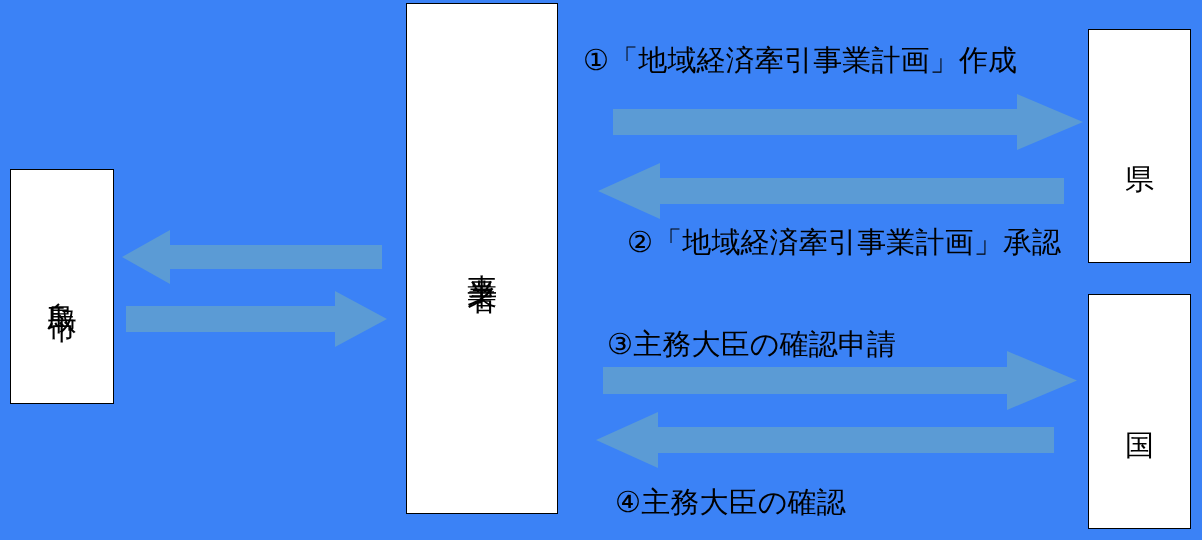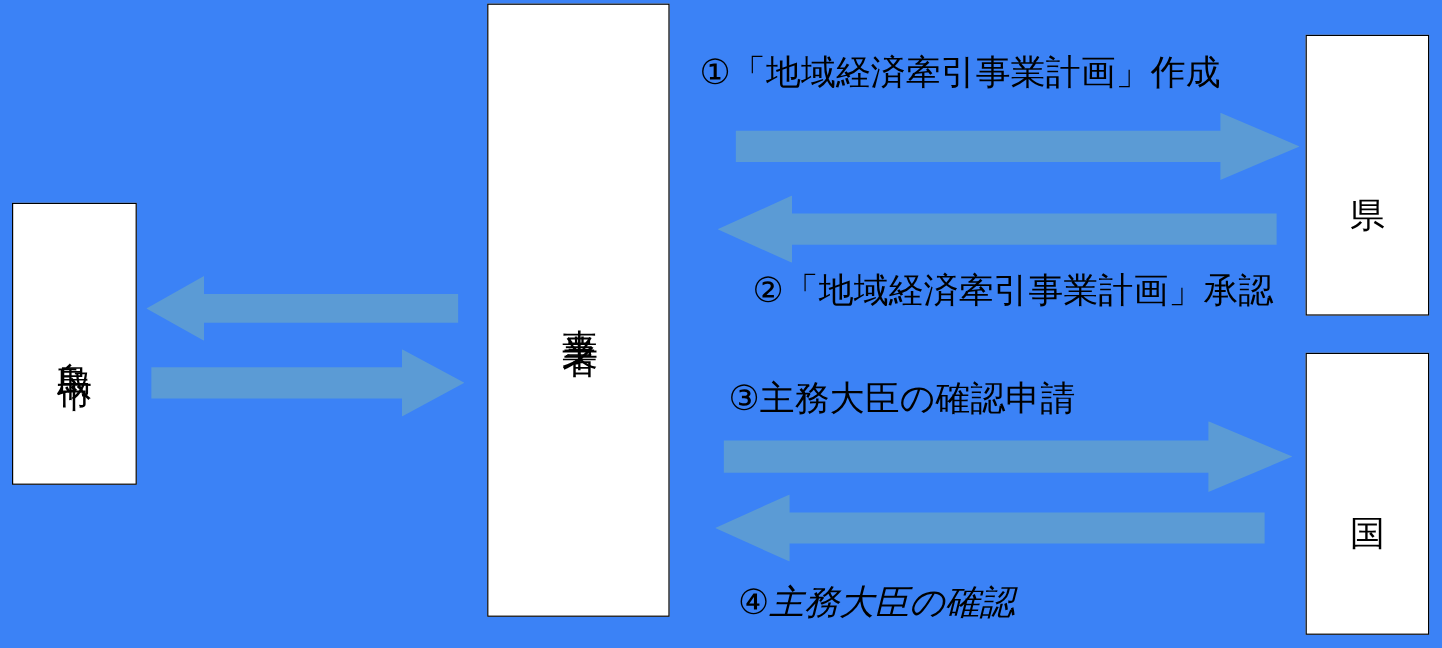--- a/index.html
+++ b/index.html
@@ -56,22 +56,22 @@
     position: absolute;
     font-size: 29px;
     line-height: 1.15;
     color: #000000;
     white-space: nowrap;
     font-family: "DejaVu Sans", "Liberation Sans", sans-serif;
     letter-spacing: 0.005em;
   }
   #label-1 { left: 583px; top: 44px;  }
   #label-2 { left: 583px; top: 226px; margin-left: 44px; }
-  #label-3 { left: 607px; top: 316px; }
-  #label-4 { left: 615px; top: 486px; font-style: italic; }
+  #label-3 { left: 607px; top: 328px; }
+  #label-4 { left: 615px; top: 486px; }
   #label-5 { left: 123px; top: 188px; }
   #label-6 { left: 131px; top: 353px; }
 
   
   .arrow {
     position: absolute;
   }
   .arrow svg { display: block; width: 100%; height: 100%; }
 
   #arrow-1 { left: 613px; top: 94px;  width: 470px; height: 56px; }

